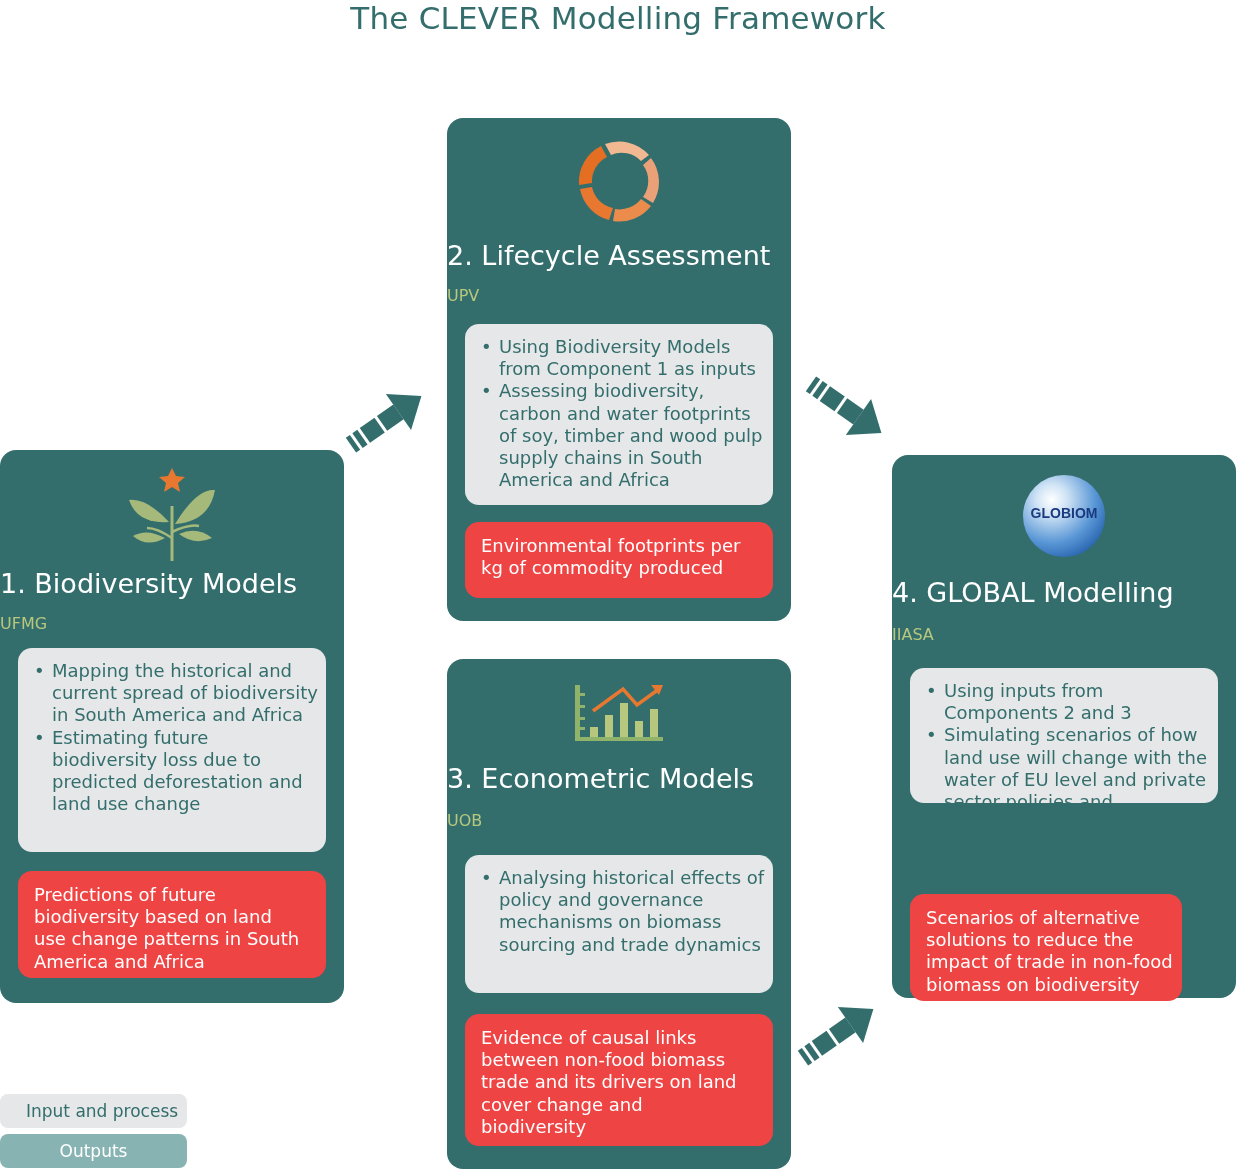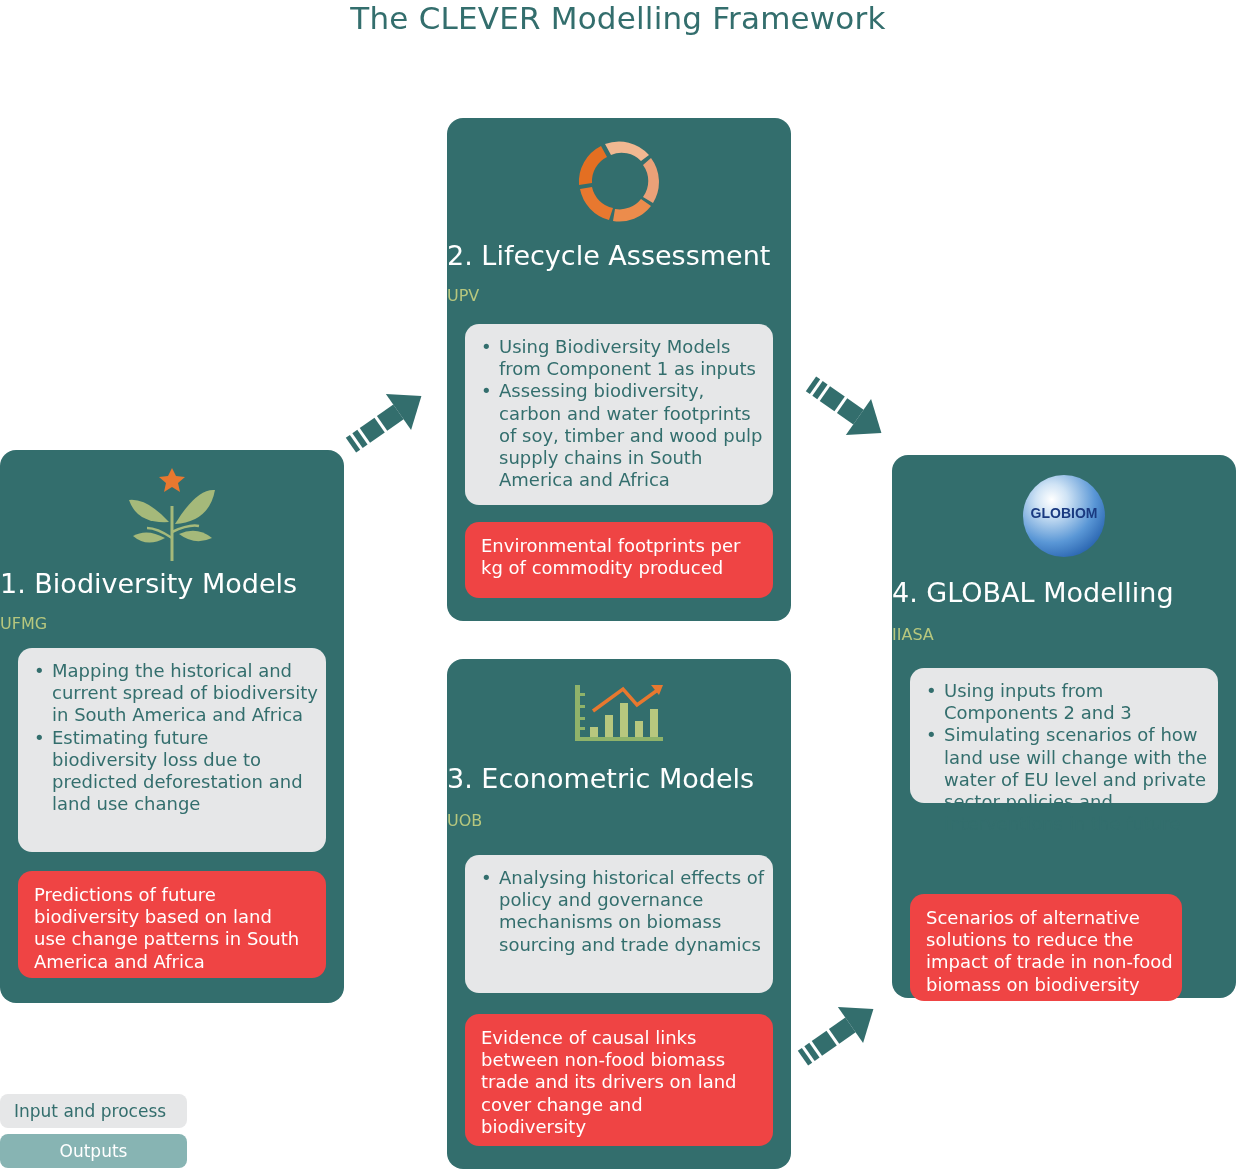--- a/index.html
+++ b/index.html
@@ -10,21 +10,21 @@
   .card .ctitle{position:absolute;left:0;width:100%;color:#ffffff;font-size:27px;line-height:32px;}
   .card .org{position:absolute;left:0;width:100%;color:#b7c77e;font-size:16px;line-height:20px;}
   .box{position:absolute;border-radius:14px;box-sizing:border-box;font-size:18px;line-height:22.2px;}
   .box.input{background:#e6e7e8;color:#336e6d;padding:12px 8px 0 16px;}
   .box.output{background:#ef4444;color:#ffffff;padding:13px 8px 0 16px;}
   .box ul{margin:0;padding:0 0 0 18px;list-style:none;}
   .box li{position:relative;}
   .box li::before{content:"\2022";position:absolute;left:-18px;top:0;}
   .arrow{position:absolute;}
   .legend{position:absolute;left:0;width:187px;height:34px;border-radius:8px;text-align:center;font-size:17px;line-height:34px;box-sizing:border-box;}
-  .legend.in{top:1094px;background:#e6e7e8;color:#336e6d;text-align:left;padding-left:14px;}
+  .legend.in{top:1094px;background:#e6e7e8;color:#336e6d;text-align:left;padding-left:26px;}
   .legend.out{top:1134px;background:#87b4b3;color:#ffffff;}
 </style>
 </head>
 <body>
 
 <div class="title">The CLEVER Modelling Framework</div>
 
 <div class="card" style="left:0;top:450px;width:344px;height:553px;">
   <svg class="icon" style="top:16px;" width="90" height="95" viewBox="0 0 90 95">
     <path d="M45 95 L45 40" stroke="#a5b97a" stroke-width="3" fill="none"></path>

